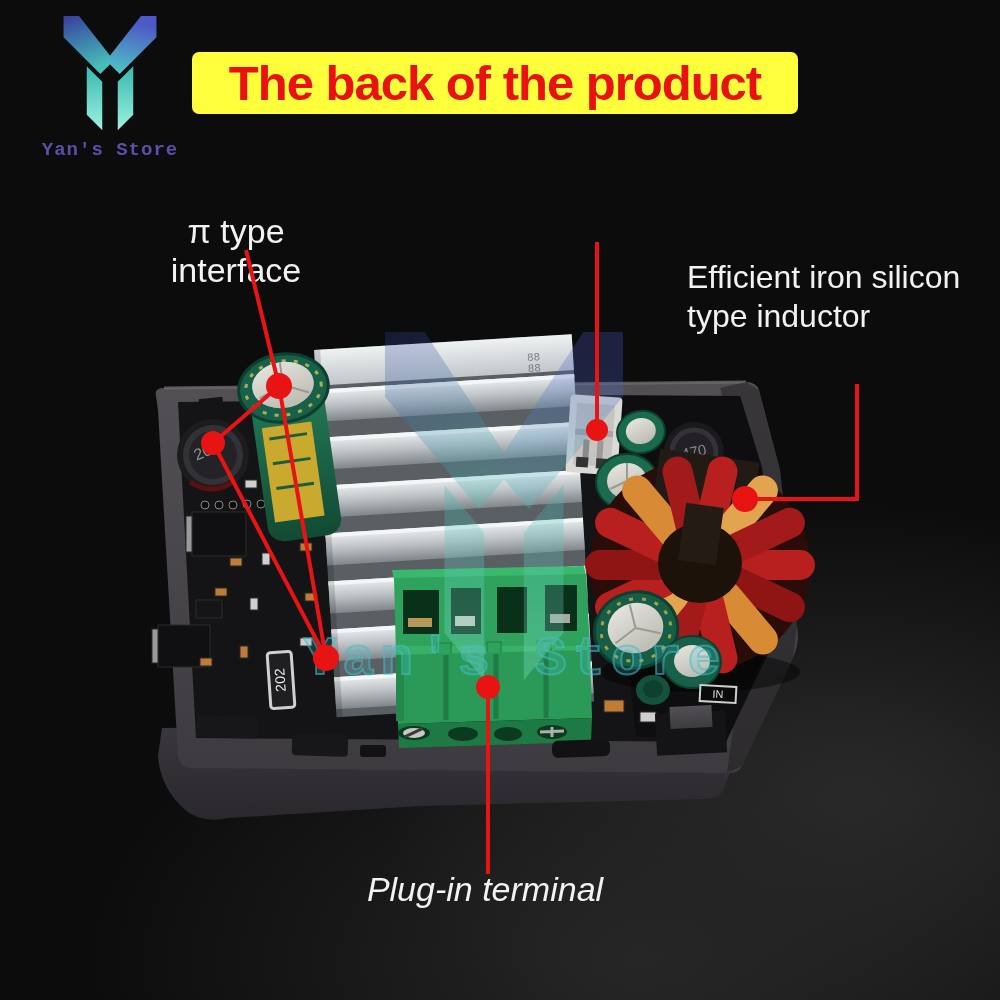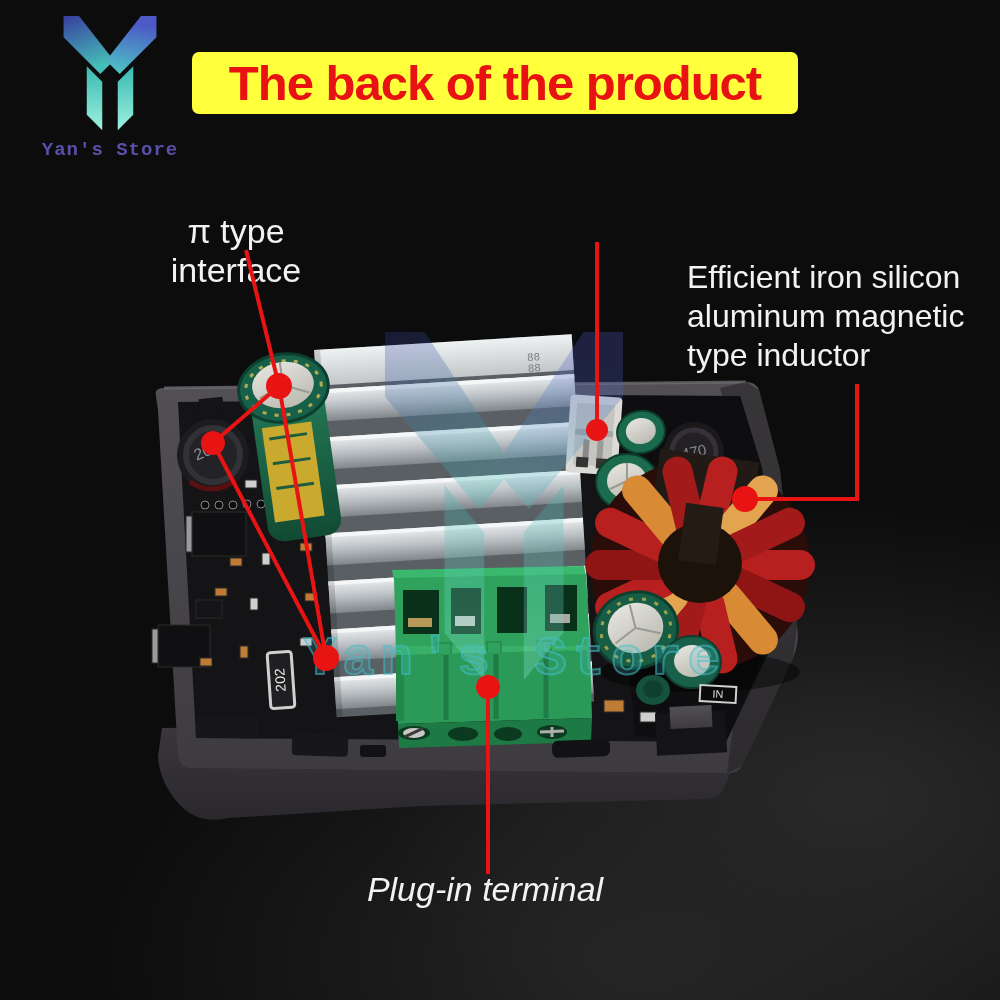--- a/index.html
+++ b/index.html
@@ -59,21 +59,20 @@
     </defs>
     <use href="#logoMark"></use>
   </svg>
   <div id="brand-name">Yan's Store</div>
 
   <div id="banner">The back of the product</div>
 
   <div class="label" id="label-pi">π type interface</div>
   <div class="label" id="label-ind">
     <div>Efficient iron silicon</div>
-    <div>aluminum magnetic</div>
     <div>type inductor</div>
   </div>
   <div class="label" id="label-term">Plug-in terminal</div>
 
   <svg class="photo" viewBox="0 0 1000 1000">
     <defs>
       <linearGradient id="gFin" x1="0" y1="0" x2="0" y2="1">
         <stop offset="0" stop-color="#eef0f1"></stop>
           <stop offset="0.5" stop-color="#bcc1c5"></stop>
           <stop offset="1" stop-color="#81868b"></stop>

